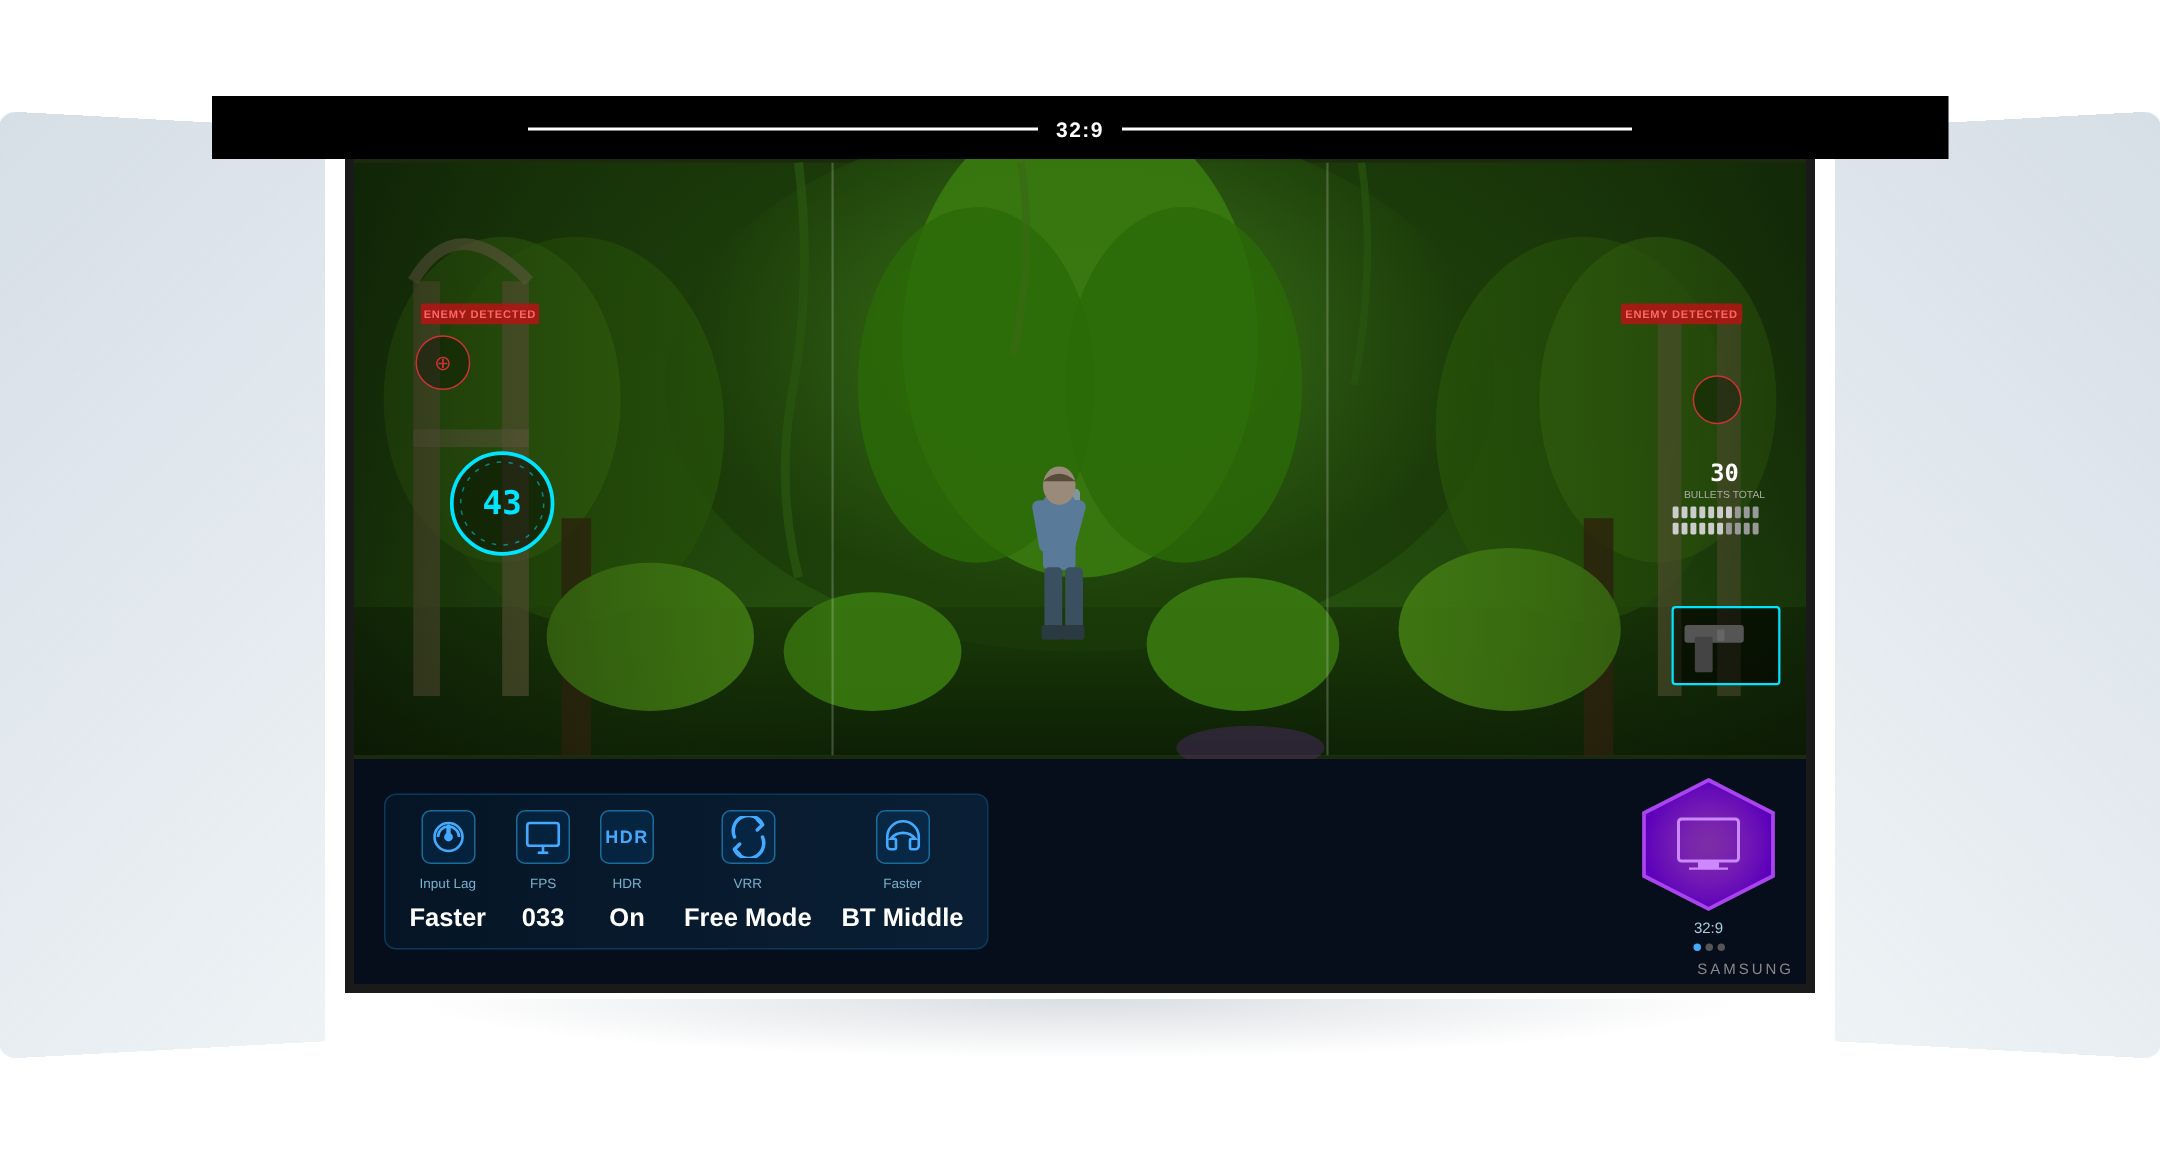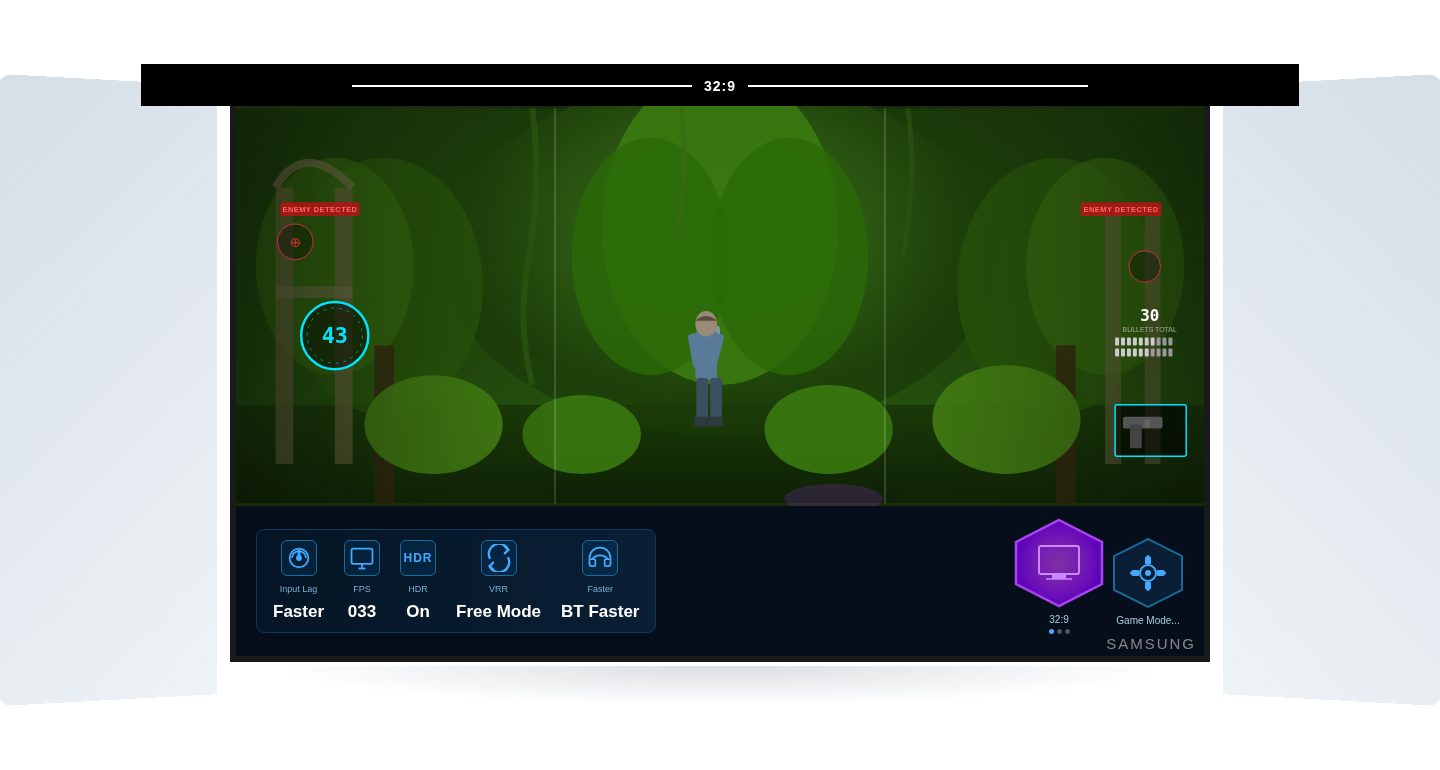--- a/index.html
+++ b/index.html
@@ -207,21 +207,21 @@
       height: 100%;
       pointer-events: none;
     }
 
     
     .samsung-logo {
       position: absolute;
       bottom: 4px;
       right: 8px;
       color: #888;
-      font-size: 15px;
+      font-size: 10px;
       letter-spacing: 2px;
     }
 
     
     .tv-reflection {
       width: 900px;
       height: 40px;
       background: radial-gradient(ellipse at 50% 0%, rgba(150,160,170,0.35) 0%, transparent 70%);
       margin-top: 4px;
     }
@@ -437,21 +437,21 @@
           <span class="stat-value">Free Mode</span>
         </div>
 
         <div class="stat-item">
           <div class="stat-icon">
             <svg class="icon-svg" viewBox="0 0 24 24" xmlns="http://www.w3.org/2000/svg">
               <path d="M12 3 A9 9 0 0 0 3 12 L3 17 A2 2 0 0 0 5 19 L7 19 A1 1 0 0 0 8 18 L8 14 A1 1 0 0 0 7 13 L5 13 A9 9 0 0 1 19 13 L17 13 A1 1 0 0 0 16 14 L16 18 A1 1 0 0 0 17 19 L19 19 A2 2 0 0 0 21 17 L21 12 A9 9 0 0 0 12 3Z" stroke="#4af" stroke-width="1.5" fill="none"></path>
             </svg>
           </div>
           <span class="stat-label">Faster</span>
-          <span class="stat-value">BT Faster</span>
+          <span class="stat-value">BT Middle</span>
         </div>
       </div>
 
       <div class="hud-divider"></div>
 
       <div class="hex-section">
 
         <div class="hex-btn" style="margin-bottom: 10px;">
           <svg width="90" height="90" viewBox="0 0 90 90" xmlns="http://www.w3.org/2000/svg">
             <defs>
@@ -469,40 +469,20 @@
           </svg>
           <span class="hex-label">32:9</span>
           <div class="hex-dots">
             <div class="hex-dot active"></div>
             <div class="hex-dot"></div>
             <div class="hex-dot"></div>
           </div>
         </div>
 
 
-        <div class="hex-btn">
-          <svg width="72" height="72" viewBox="0 0 72 72" xmlns="http://www.w3.org/2000/svg">
-            <polygon points="36,2 70,19 70,53 36,70 2,53 2,19" fill="#0a1e35" stroke="#1a6a9a" stroke-width="2"></polygon>
-
-            <g transform="translate(36,36)">
-              <circle r="8" fill="none" stroke="#4af" stroke-width="2"></circle>
-              <circle r="3" fill="#4af"></circle>
-
-              <rect x="-3" y="-15" width="6" height="6" rx="1" fill="#4af"></rect>
-              <rect x="-3" y="9" width="6" height="6" rx="1" fill="#4af"></rect>
-              <rect x="-15" y="-3" width="6" height="6" rx="1" fill="#4af"></rect>
-              <rect x="9" y="-3" width="6" height="6" rx="1" fill="#4af"></rect>
-              <rect x="-13" y="-13" width="5" height="5" rx="1" fill="#4af" transform="rotate(45)"></rect>
-              <rect x="8" y="-13" width="5" height="5" rx="1" fill="#4af" transform="rotate(45)"></rect>
-              <rect x="-13" y="8" width="5" height="5" rx="1" fill="#4af" transform="rotate(45)"></rect>
-              <rect x="8" y="8" width="5" height="5" rx="1" fill="#4af" transform="rotate(45)"></rect>
-            </g>
-          </svg>
-          <span class="hex-label">Game Mode...</span>
-        </div>
 
 
       </div>
     </div>
 
     <div class="samsung-logo">SAMSUNG</div>
 
   </div>
 
   <div class="tv-reflection"></div>

